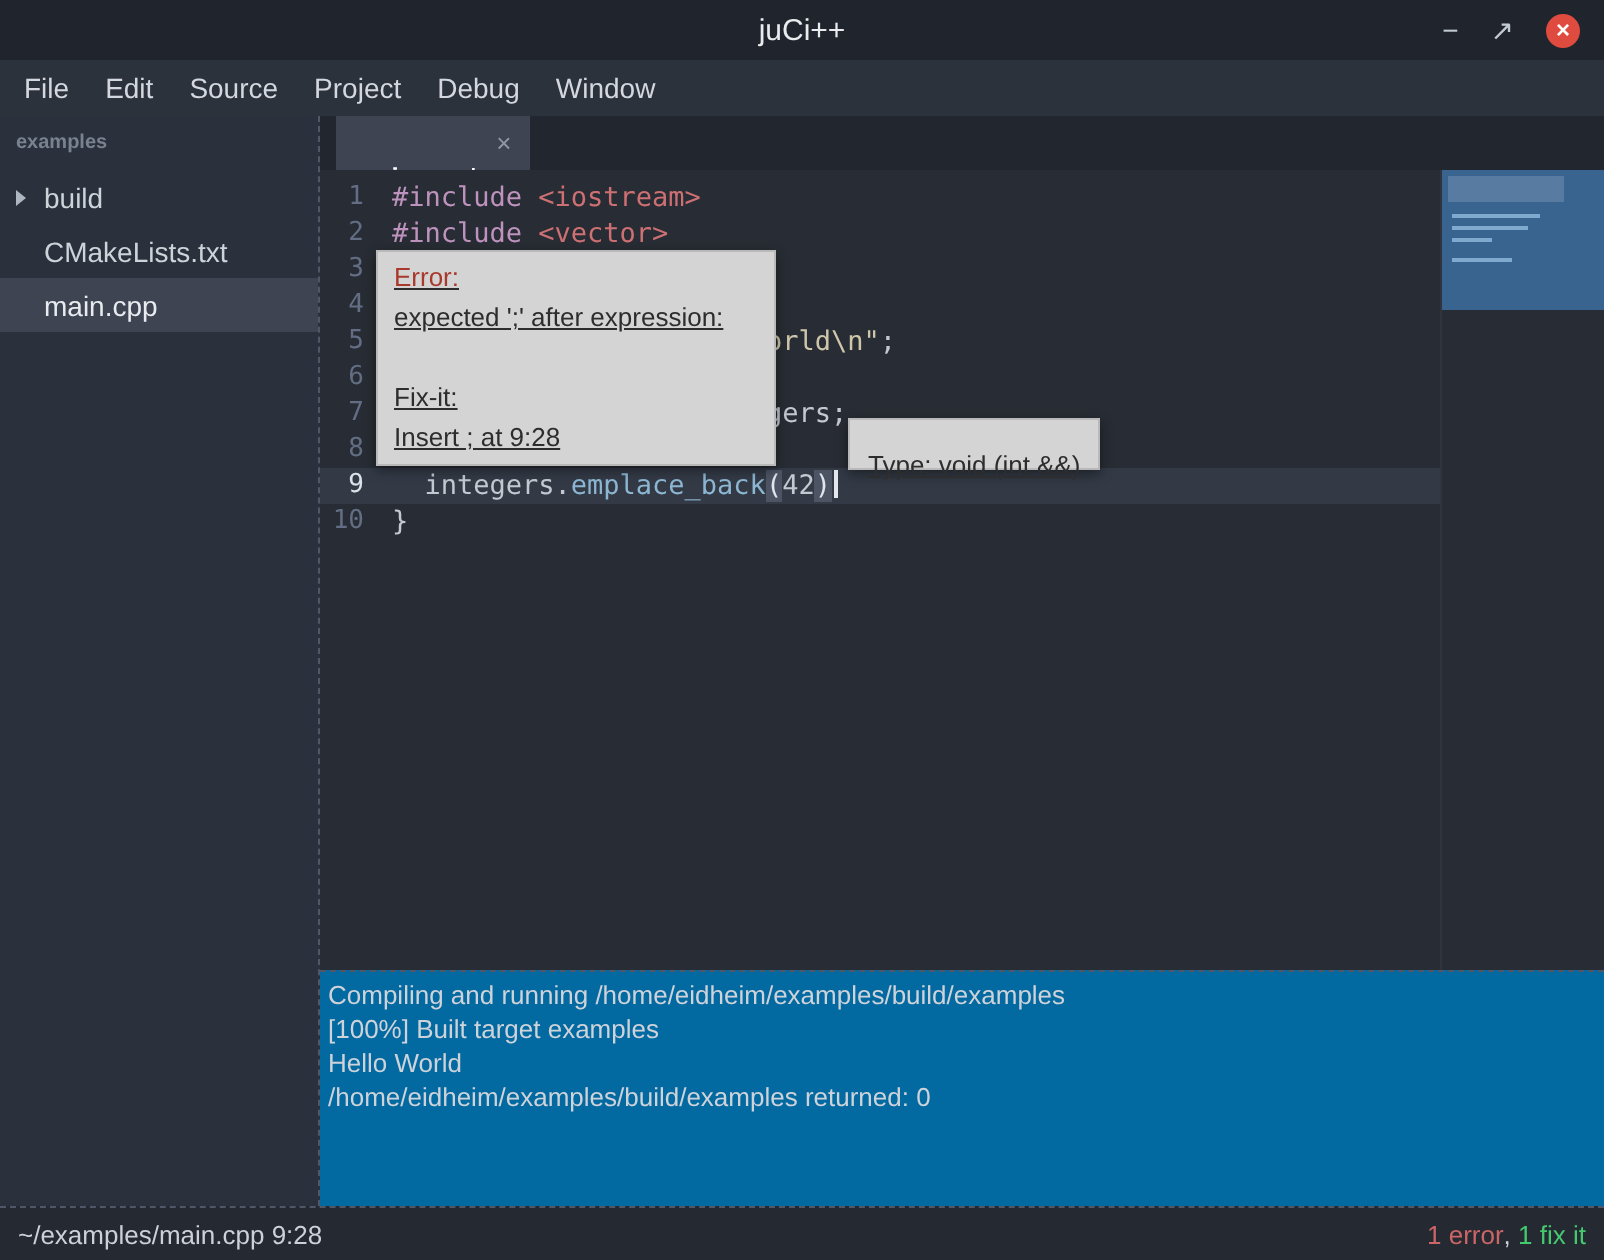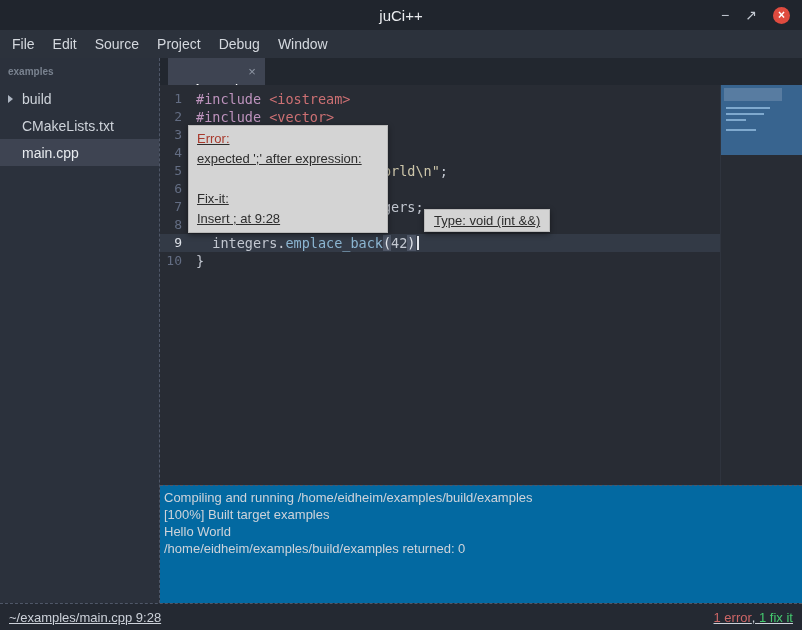--- a/index.html
+++ b/index.html
@@ -53,28 +53,28 @@
   
   .minimap{position:absolute;top:0;right:0;width:82px;height:400px;border-left:1px solid #2f343e;box-sizing:border-box;}
   .map-slider{position:relative;width:100%;height:70px;}
   .map-band{position:absolute;top:3px;left:3px;width:58px;height:13px;background:rgba(255,255,255,0.16);}
   .map-mark{position:absolute;left:5px;height:2px;background:#7fa9ce;}
 
   
   .tooltip{position:absolute;background:#d4d4d4;color:#2d2d2d;font-size:13px;box-shadow:0 2px 6px rgba(0,0,0,.45);border:1px solid #b9b9b9;box-sizing:border-box;text-decoration:underline;}
   .tt-error{left:28px;top:40px;width:200px;padding:3px 8px;line-height:20px;}
   .tt-line{height:20px;white-space:nowrap;}
-  .tt-type{left:264px;top:124px;height:23px;line-height:21px;padding:0 9px;white-space:nowrap;}
+  .tt-type{left:264px;top:124px;height:23px;line-height:21px;padding:12px 9px;white-space:nowrap;}
 
   
   .terminal{height:118px;border-top:1px dashed #4f5768;box-sizing:border-box;padding:3px 4px;font-family:Liberation Sans, sans-serif;font-size:13px;color:#ced3da;flex:none;background:#0369a1;}
   .term-line{height:17px;line-height:17px;white-space:pre;}
 
   
-  .statusbar{position:absolute;left:0;bottom:0;width:802px;height:27px;background:#242932;border-top:1px dashed #4f5768;box-sizing:border-box;display:flex;align-items:center;justify-content:space-between;padding:0 9px;font-size:13px;color:#ccd1d9;text-decoration:underline;}
+  .statusbar{position:absolute;left:0;bottom:0;width:802px;height:27px;background:#242932;border-top:1px dashed #4f5768;box-sizing:border-box;display:flex;align-items:center;justify-content:space-between;padding:0 9px;font-size:13px;color:#ccd1d9;}
   .status-right{display:flex;white-space:pre;}
 </style>
 </head>
 <body>
 
 <div class="window">
 
   <div class="titlebar">
     <div class="title">juCi++</div>
     <div class="controls">

